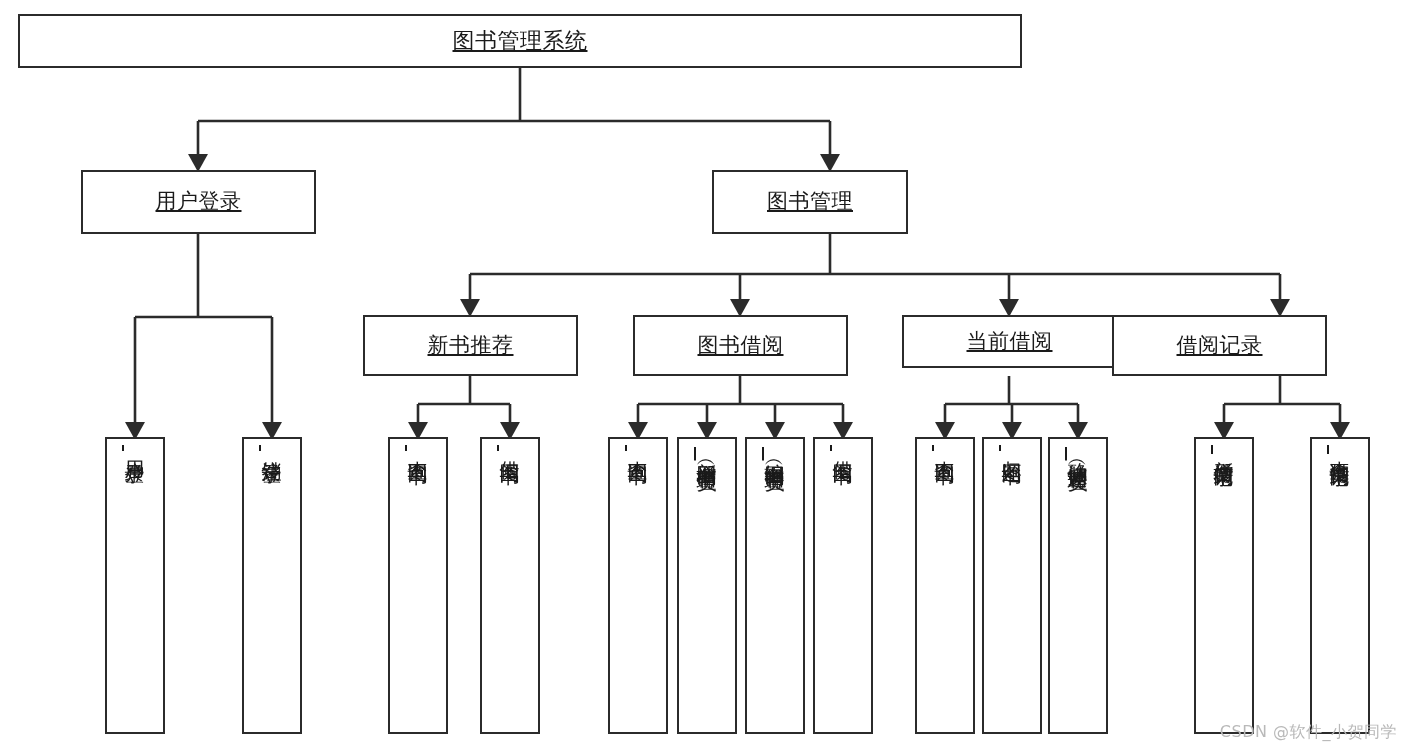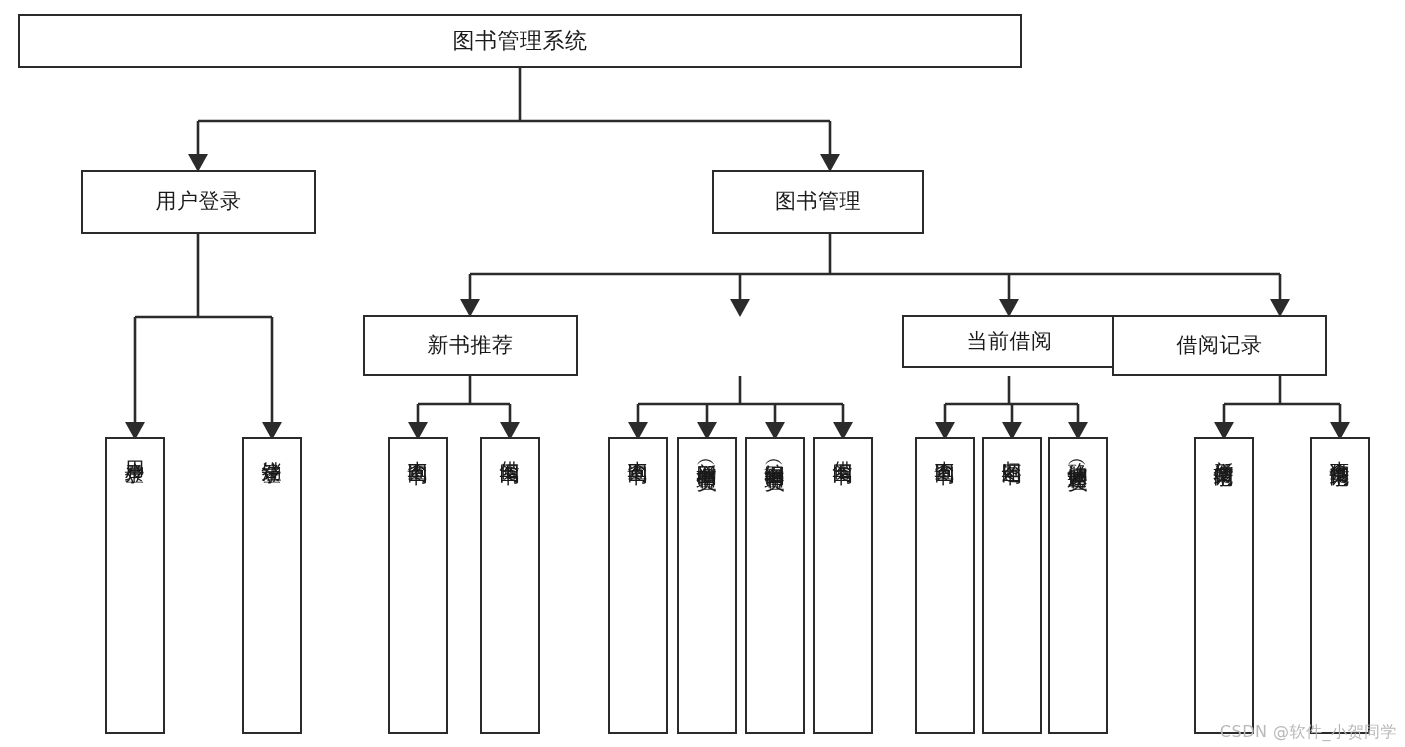--- a/index.html
+++ b/index.html
@@ -35,20 +35,21 @@
     align-items: center;
     justify-content: center;
     color: #1a1a1a;
   }
   .node-label {
     display: block;
     text-align: center;
     line-height: 1.12;
     white-space: nowrap;
     letter-spacing: 0.5px;
+    text-decoration: underline;
   }
   
   .node.horiz .node-label {
     font-size: 21px;
   }
   .node.root .node-label {
     font-size: 22px;
   }
   
   .node.vert {
@@ -133,27 +134,30 @@
     </g>
   </svg>
 
   <div class="node horiz root" style="left:18px; top:14px; width:1004px; height:54px;">
     <span class="node-label">图书管理系统</span>
   </div>
 
   <div class="node horiz" style="left:81px; top:170px; width:235px; height:64px;">
     <span class="node-label">用户登录</span>
   </div>
-  <div class="node horiz" style="left:712px; top:170px; width:212px; height:64px;">
+  <div class="node horiz" style="left:712px; top:170px; width:196px; height:64px;">
     <span class="node-label">图书管理</span>
   </div>
 
   <div class="node horiz" style="left:363px; top:315px; width:215px; height:61px;">
     <span class="node-label">新书推荐</span>
   </div>
+  <div class="node horiz" style="left:633px; top:315px; width:215px; height:61px;">
+    <span class="node-label">图书借阅</span>
+  </div>
   <div class="node horiz" style="left:902px; top:315px; width:215px; height:53px;">
     <span class="node-label">当前借阅</span>
   </div>
   <div class="node horiz" style="left:1112px; top:315px; width:215px; height:61px;">
     <span class="node-label">借阅记录</span>
   </div>
 
   <div class="node vert" style="left:105px; top:437px; width:60px; height:297px;">
     <span class="node-label">用户登录</span>
   </div>

